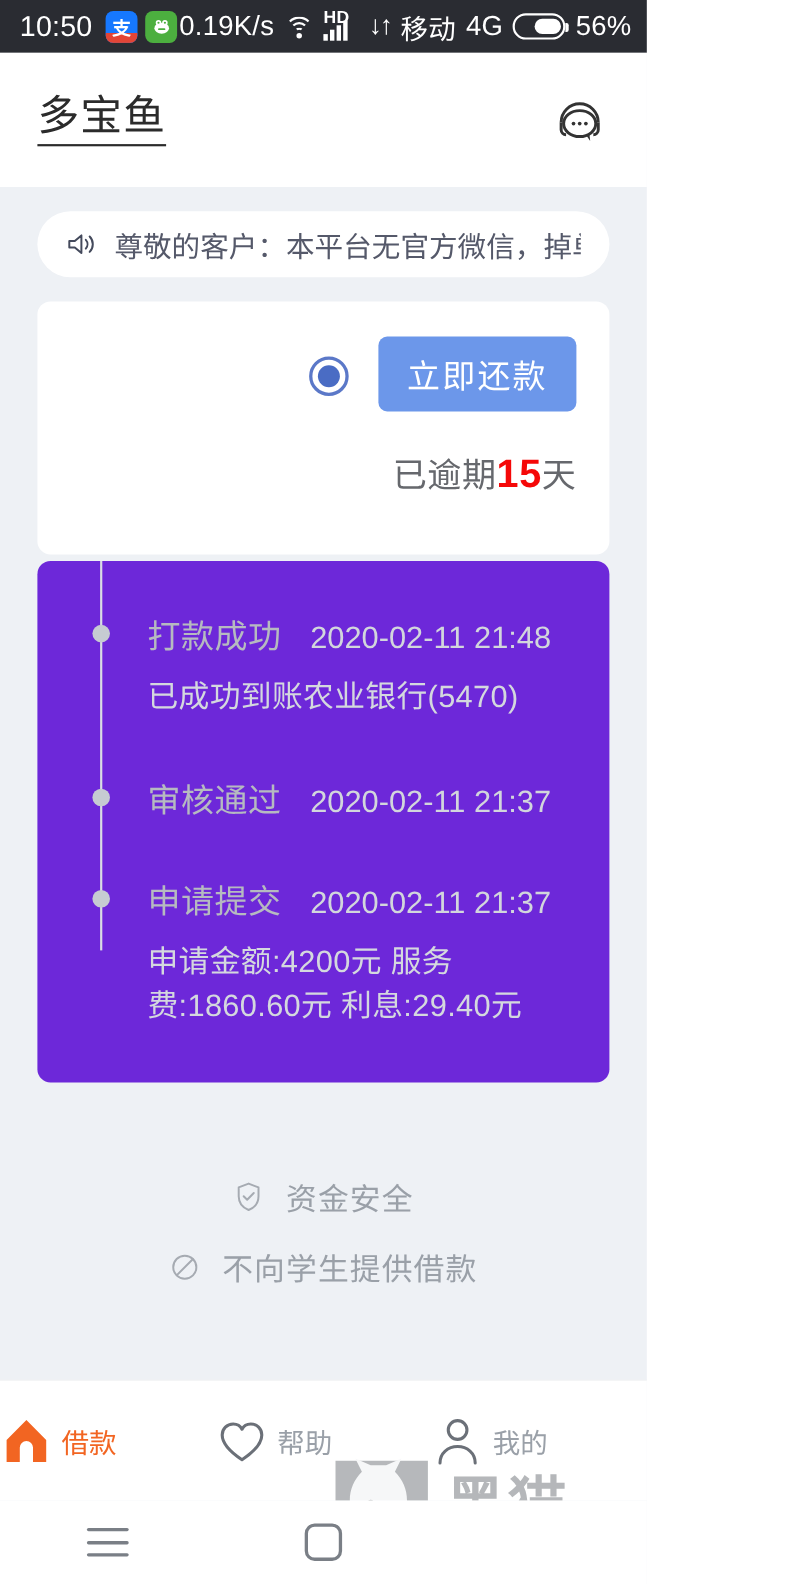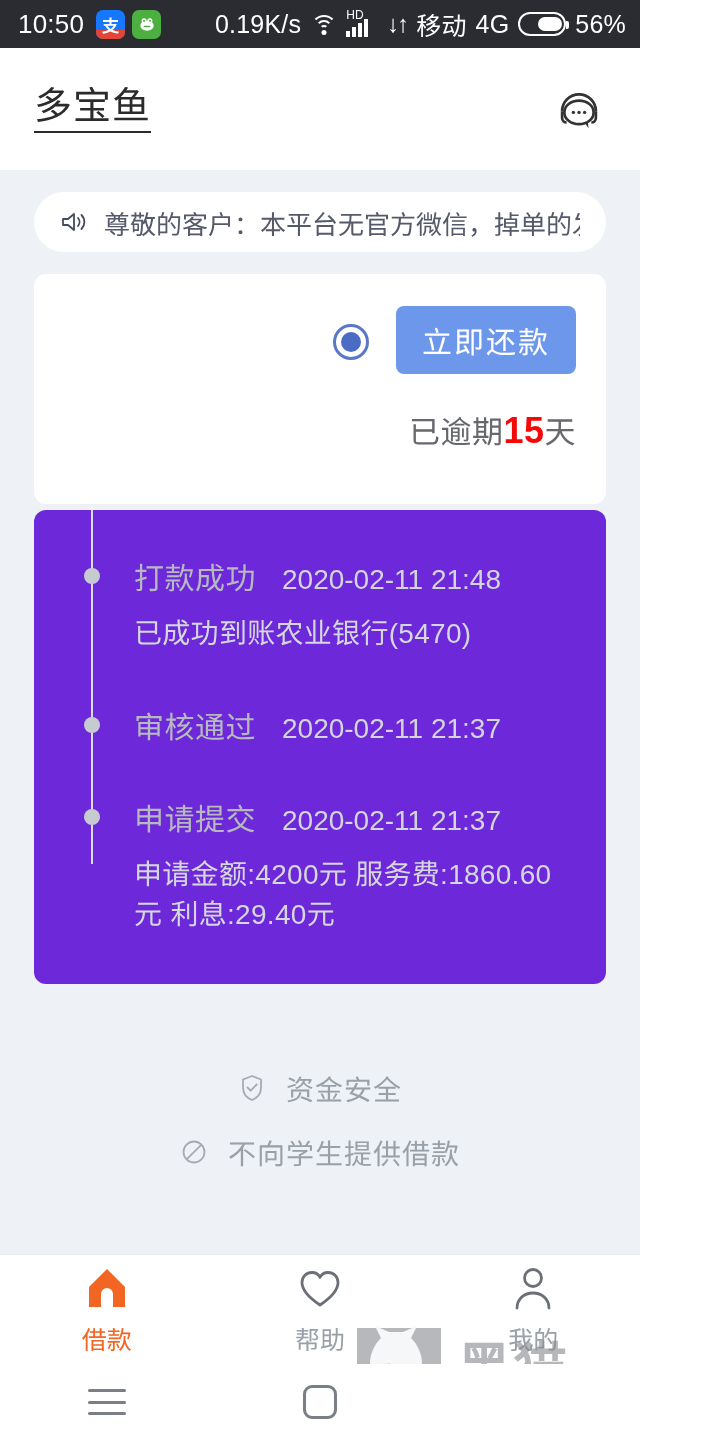--- a/index.html
+++ b/index.html
@@ -1,21 +1,21 @@
 <!DOCTYPE html>
 <html lang="zh-CN"><head>
 <meta charset="utf-8">
 <style>
   * { margin:0; padding:0; box-sizing:border-box; }
   html, body {
     width:720px; height:1440px;
     font-family:"Liberation Sans","DejaVu Sans",sans-serif;
     background:#ffffff; overflow:hidden;
   }
-  .screen { position:relative; width:640px; height:1440px; background:#eef1f5; }
+  .screen { position:relative; width:588px; height:1440px; background:#eef1f5; }
 
   
   .statusbar {
     height:48px; background:#2a2c32; color:#ffffff;
     display:flex; align-items:center; padding:0 14px 0 18px;
     font-size:25px; letter-spacing:.2px;
   }
   .sb-clock { font-size:26px; }
   .sb-apps { display:flex; gap:7px; margin-left:12px; }
   .sb-app { width:29px; height:29px; border-radius:7px; position:relative;
@@ -32,21 +32,21 @@
   .ico-wifi i { position:absolute; left:50%; transform:translateX(-50%);
                 border:2.5px solid #fff; border-bottom-color:transparent;
                 border-left-color:transparent; border-right-color:transparent;
                 border-radius:50%; }
   .ico-wifi i:nth-child(1){ width:26px; height:26px; top:2px; }
   .ico-wifi i:nth-child(2){ width:17px; height:17px; top:7px; }
   .ico-wifi i:nth-child(3){ width:8px;  height:8px;  top:12px; }
   .ico-wifi b { position:absolute; left:50%; bottom:0; transform:translateX(-50%);
                 width:5px; height:5px; background:#fff; border-radius:50%; }
   .ico-sig { position:relative; width:32px; height:26px; }
-  .ico-sig .hd { position:absolute; top:-3px; left:0; font-size:12px; font-weight:normal; }
+  .ico-sig .hd { position:absolute; top:-3px; left:0; font-size:16px; font-weight:bold; }
   .ico-sig .bars { position:absolute; bottom:0; left:0; display:flex; align-items:flex-end; gap:2px; }
   .ico-sig .bars s { display:block; width:4px; background:#fff; text-decoration:none; }
   .ico-sig .bars s:nth-child(1){ height:6px; }
   .ico-sig .bars s:nth-child(2){ height:10px; }
   .ico-sig .bars s:nth-child(3){ height:14px; }
   .ico-sig .bars s:nth-child(4){ height:18px; }
   .ico-data { font-size:24px; letter-spacing:-2px; }
   .sb-carrier { font-size:25px; }
   .ico-batt { width:48px; height:24px; border:2.5px solid #fff; border-radius:12px;
               position:relative; display:flex; align-items:center; }
@@ -110,21 +110,21 @@
   .safety { margin-top:84px; text-align:center; }
   .safety-row { display:flex; align-items:center; justify-content:center;
                 gap:20px; margin-bottom:24px; }
   .safety-row span.txt { font-size:28px; color:#9aa0a8; letter-spacing:1px; }
   .safety-row svg { width:28px; height:28px; display:block; }
 
   
   .tabbar { position:absolute; left:0; right:0; bottom:76px; height:110px;
             background:#fff; border-top:1px solid #e9ebee;
             display:flex; align-items:center; }
-  .tab { flex:1; display:flex; flex-direction:column; align-items:center; gap:8px;
+  .tab { flex:1; display:flex; align-items:center; gap:8px;
          cursor:pointer; }
   .tab svg { width:48px; height:48px; display:block; }
   .tab .lbl { font-size:25px; color:#9aa0a8; }
   .tab.active .lbl { color:#f26522; }
 
   
   .watermark { position:absolute; right:6px; bottom:6px; display:flex;
                align-items:flex-end; gap:10px; opacity:.62; pointer-events:none; }
   .wm-shield svg { width:96px; height:112px; display:block; }
   .wm-text { display:flex; flex-direction:column; align-items:flex-start; }

